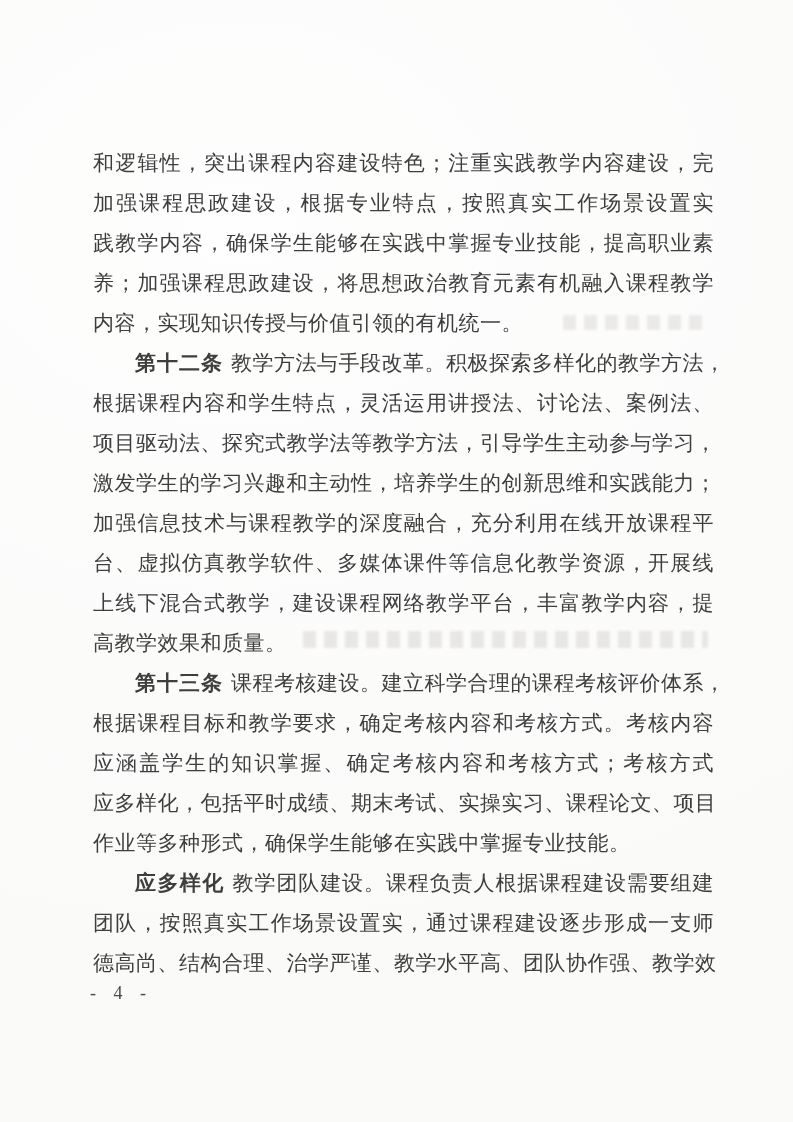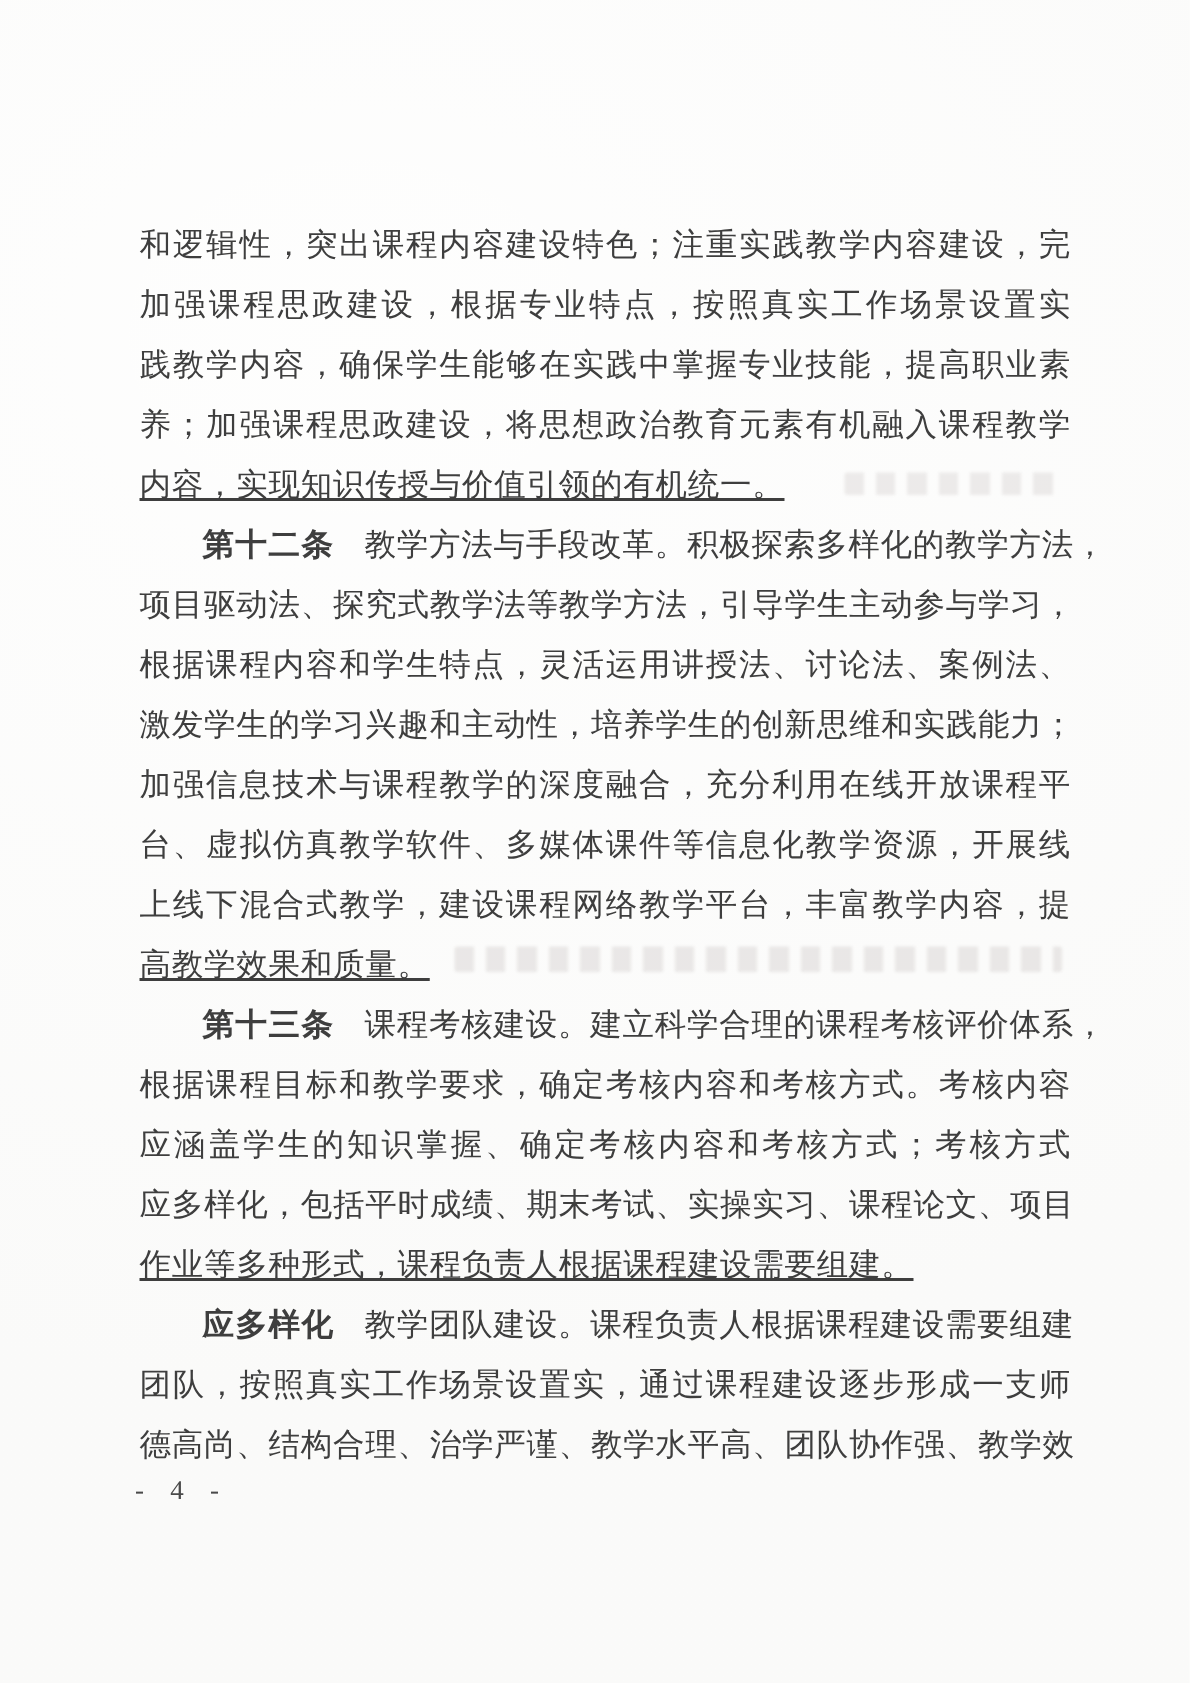--- a/index.html
+++ b/index.html
@@ -36,25 +36,25 @@
   }
   .line {
     height: 40px;
     line-height: 40px;
     text-align: justify;
     text-align-last: justify;
     text-justify: inter-character;
     white-space: nowrap;
   }
   .line.indent-first { text-indent: 42px; }
-  .line.short-last { text-align-last: left; text-decoration: underline; }
+  .line.short-last { text-align-last: left; }
   .term {
     font-weight: 700;
     font-family: Liberation Sans, sans-serif;
-    margin-right: 20px;
+    margin-right: 8px;
     letter-spacing: 1px;
   }
   .page-footer {
     position: absolute;
     left: 90px;
     top: 983px;
     font-size: 18px;
     color: var(--footer-color);
     letter-spacing: 2px;
     word-spacing: 9px;
@@ -79,32 +79,32 @@
 <body>
 
 <div class="sheet">
   <div class="doc-body">
       <div class="line">和逻辑性，突出课程内容建设特色；注重实践教学内容建设，完</div>
       <div class="line">加强课程思政建设，根据专业特点，按照真实工作场景设置实</div>
       <div class="line">践教学内容，确保学生能够在实践中掌握专业技能，提高职业素</div>
       <div class="line">养；加强课程思政建设，将思想政治教育元素有机融入课程教学</div>
       <div class="line short-last">内容，实现知识传授与价值引领的有机统一。</div>
       <div class="line indent-first"><b class="term">第十二条</b><span>教学方法与手段改革。积极探索多样化的教学方法，</span></div>
+      <div class="line">根据课程内容和学生特点，灵活运用讲授法、讨论法、案例法、</div>
       <div class="line">项目驱动法、探究式教学法等教学方法，引导学生主动参与学习，</div>
-      <div class="line">根据课程内容和学生特点，灵活运用讲授法、讨论法、案例法、</div>
       <div class="line">激发学生的学习兴趣和主动性，培养学生的创新思维和实践能力；</div>
       <div class="line">加强信息技术与课程教学的深度融合，充分利用在线开放课程平</div>
       <div class="line">台、虚拟仿真教学软件、多媒体课件等信息化教学资源，开展线</div>
       <div class="line">上线下混合式教学，建设课程网络教学平台，丰富教学内容，提</div>
       <div class="line short-last">高教学效果和质量。</div>
       <div class="line indent-first"><b class="term">第十三条</b><span>课程考核建设。建立科学合理的课程考核评价体系，</span></div>
       <div class="line">根据课程目标和教学要求，确定考核内容和考核方式。考核内容</div>
       <div class="line">应涵盖学生的知识掌握、确定考核内容和考核方式；考核方式</div>
       <div class="line">应多样化，包括平时成绩、期末考试、实操实习、课程论文、项目</div>
-      <div class="line short-last">作业等多种形式，课程负责人根据课程建设需要组建。</div>
+      <div class="line short-last">作业等多种形式，确保学生能够在实践中掌握专业技能。</div>
       <div class="line indent-first"><b class="term">应多样化</b><span>教学团队建设。课程负责人根据课程建设需要组建</span></div>
       <div class="line">团队，按照真实工作场景设置实，通过课程建设逐步形成一支师</div>
       <div class="line">德高尚、结构合理、治学严谨、教学水平高、团队协作强、教学效</div>
     </div>
 
   <div class="bleed bleed-1"></div>
   <div class="bleed bleed-2"></div>
 
   <div class="page-footer">- 4 -</div>
 </div>

